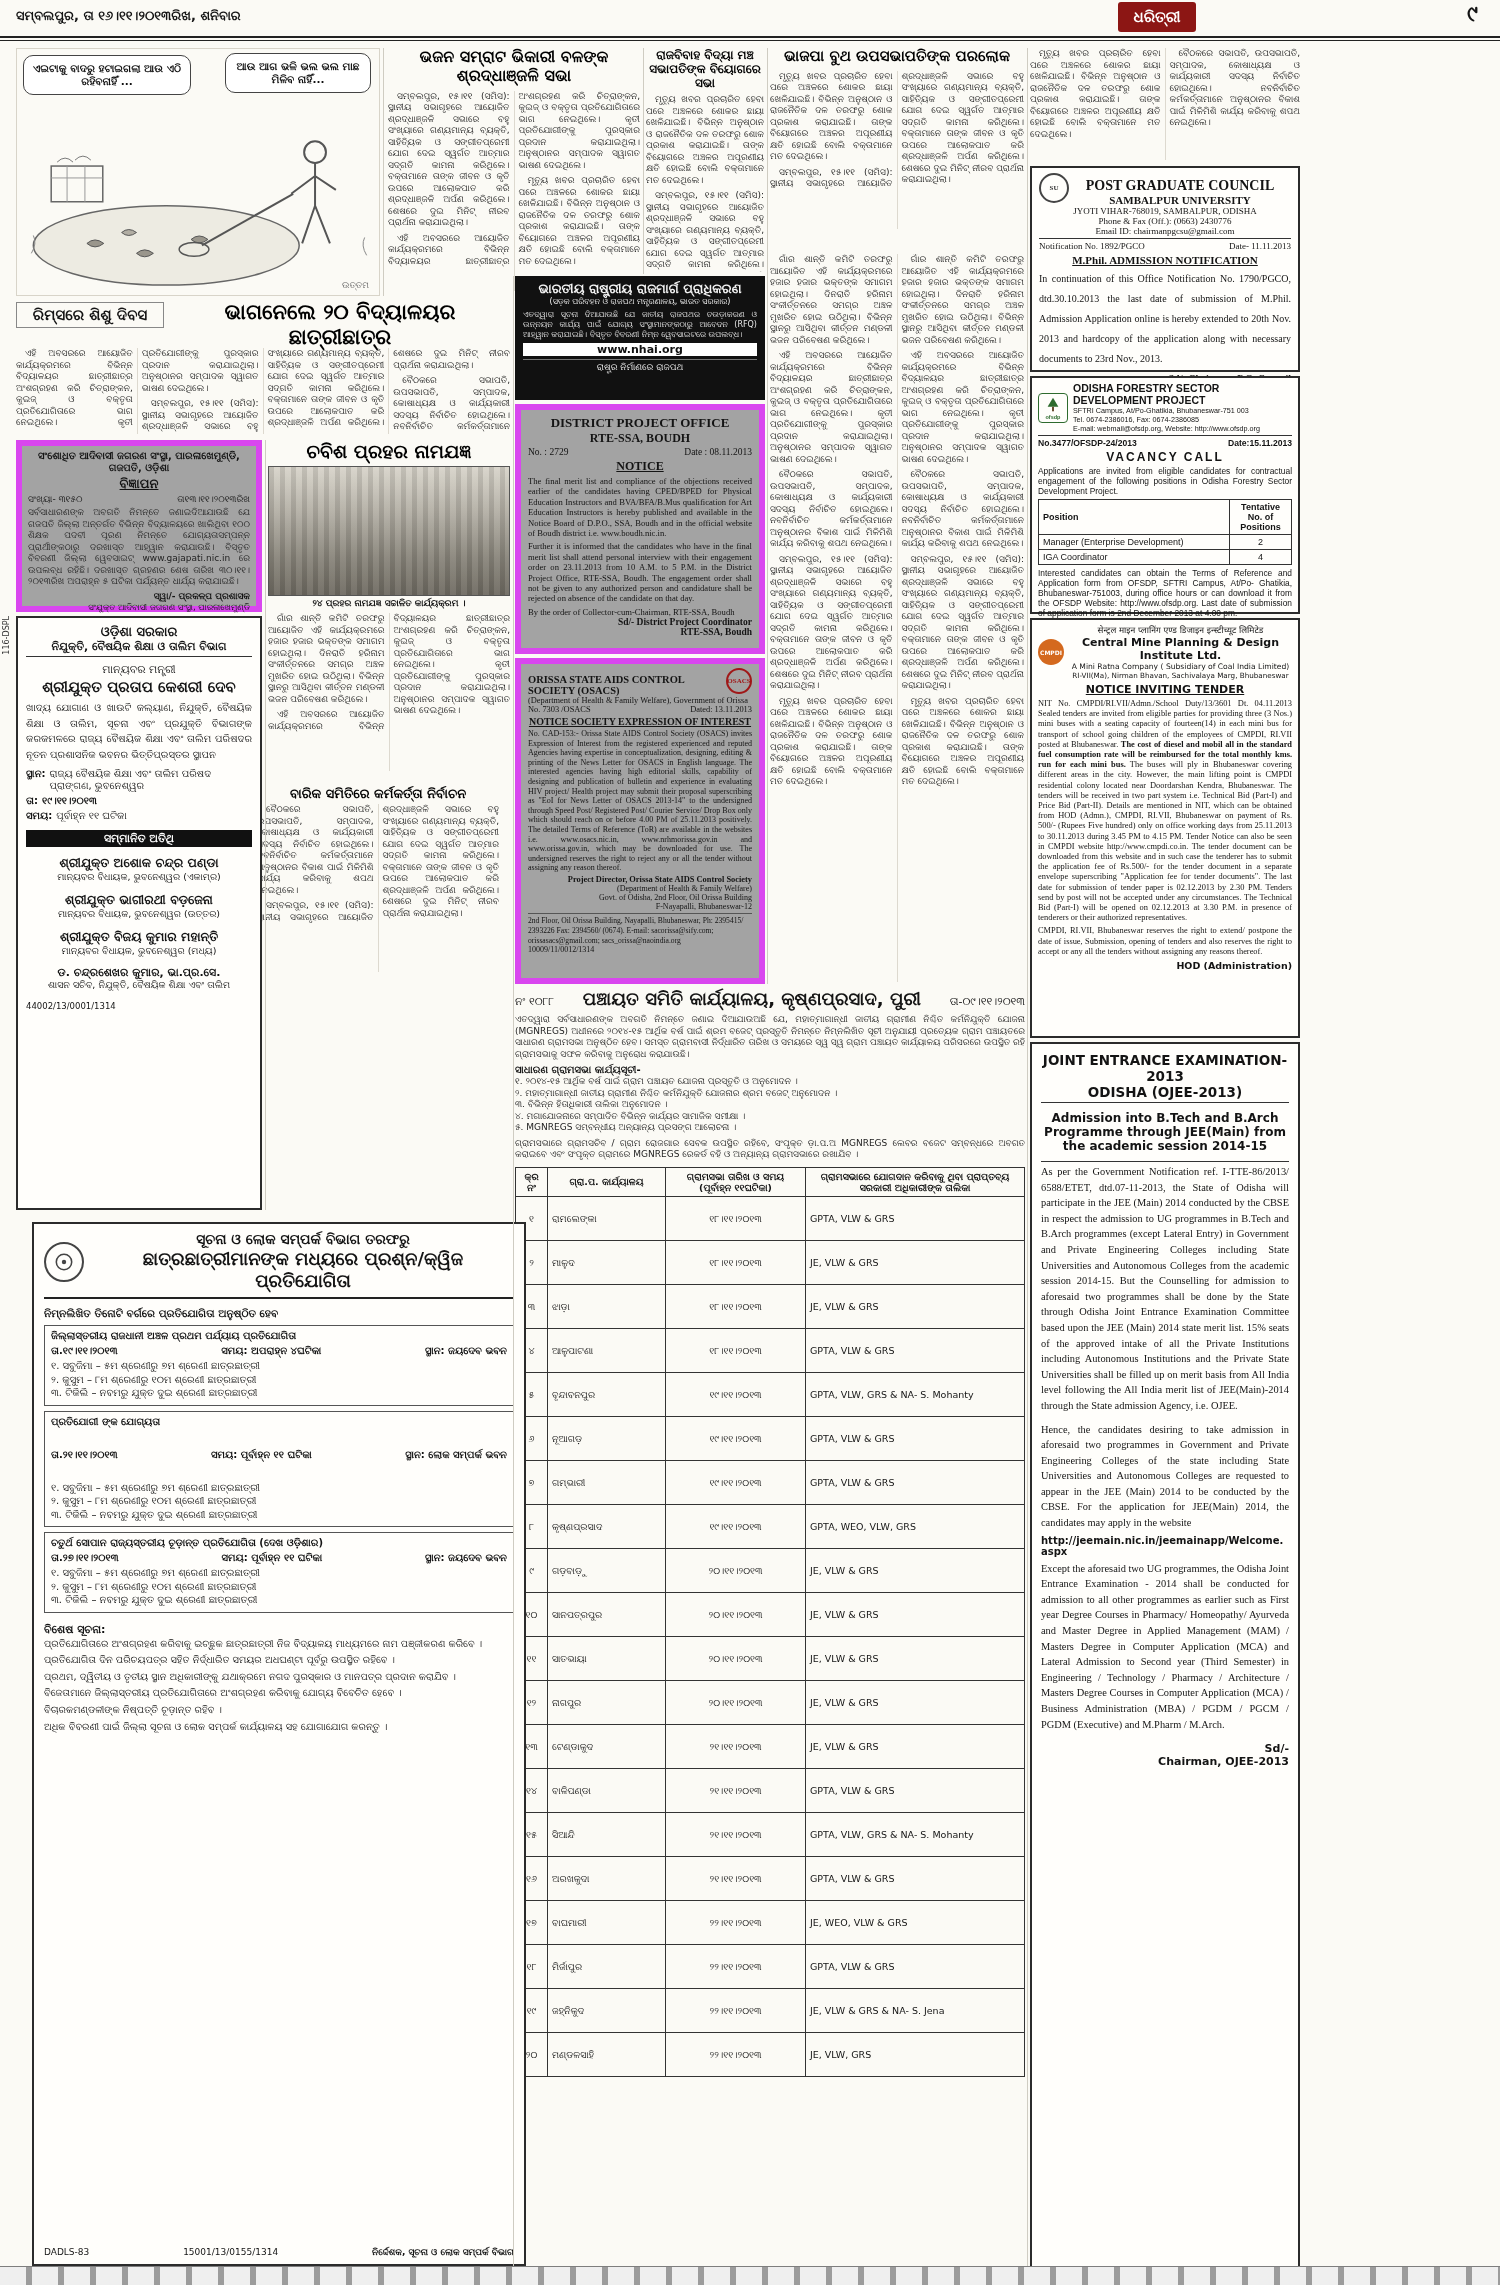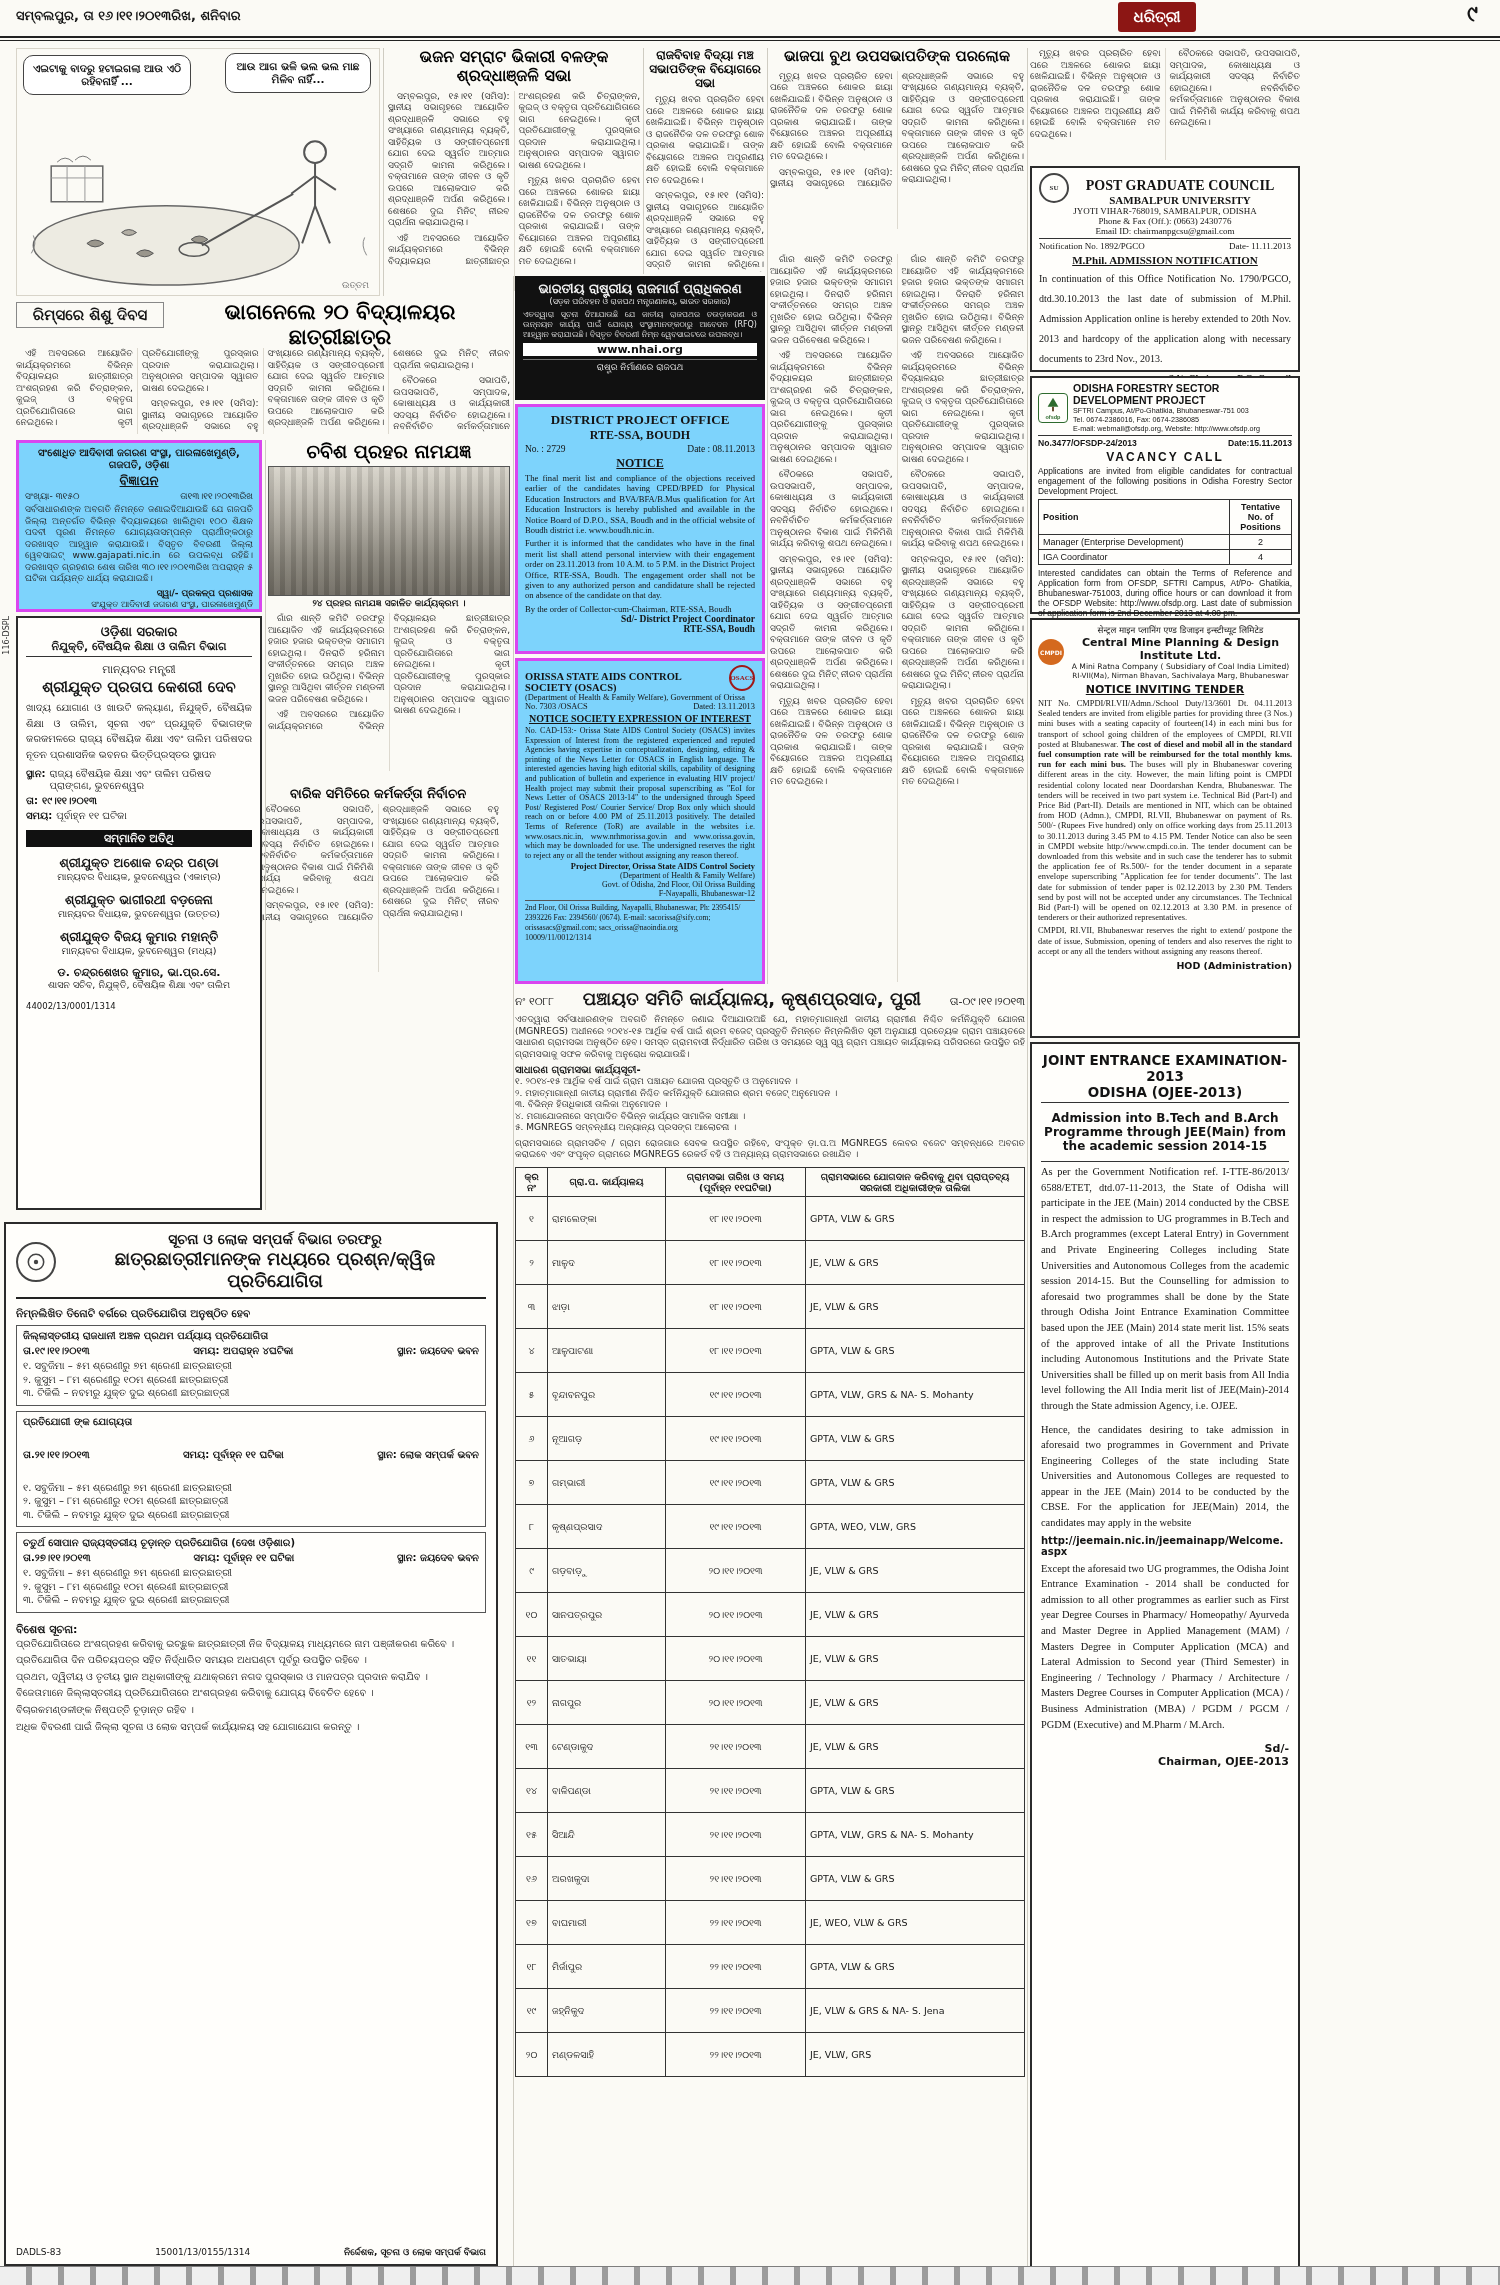--- a/index.html
+++ b/index.html
@@ -7,21 +7,21 @@
   #page{position:relative;width:1500px;height:2285px;margin:0 auto;background:#fbfaf5;color:#141414;
         font-family:"DejaVu Sans","Liberation Sans",sans-serif;overflow:hidden}
   .abs{position:absolute}
   .vline{position:absolute;width:1px;background:#cfccc2}
   .hrule{position:absolute;left:0;right:0;background:#222}
   .headline-o{font-weight:bold;text-align:center;line-height:1.18;color:#000}
   .body-o{font-size:9px;line-height:11.5px;text-align:justify;color:#222}
   .body-o p{margin-bottom:4px;text-indent:9px}
   .c2{column-count:2;column-gap:9px;column-rule:1px solid #ddd9cf}
   .c4{column-count:4;column-gap:9px;column-rule:1px solid #ddd9cf}
-  .box{border:3px solid #d946ef;background:#7dd3fc}
+  .box{border:6px solid #d946ef;background:#a3a3a3}
   .box2{border:2px solid #2b2b2b;background:#fffefb}
   .serif{font-family:"Liberation Serif","DejaVu Serif",serif}
   .en{font-size:10px;line-height:20px;text-align:justify}
   .center{text-align:center}
   .right{text-align:right}
   .b{font-weight:bold}
   .u{text-decoration:underline}
   .rowline{display:flex;justify-content:space-between;align-items:baseline}
   .photo{background:
       repeating-linear-gradient(90deg, rgba(0,0,0,.10) 0 5px, rgba(255,255,255,.05) 5px 11px),
@@ -508,21 +508,21 @@
           <tr>
             <td style="text-align:center">୨୦</td>
             <td>ମଣ୍ଡଳସାହି</td>
             <td style="text-align:center">୨୨।୧୧।୨୦୧୩</td>
             <td>JE, VLW, GRS</td>
           </tr>
         </tbody>
     </table>
   </div>
 
-  <div class="abs box2" style="left:4px;top:1222px;width:494px;height:1044px;padding:7px 10px">
+  <div class="abs box2" style="left:32px;top:1222px;width:494px;height:1044px;padding:7px 10px">
     <div style="display:flex;gap:8px;align-items:center;border-bottom:2px solid #222;padding-bottom:5px">
       <div class="logo-circ" style="width:40px;height:40px">
         <svg viewBox="0 0 20 20" width="22" height="22">
             <circle cx="10" cy="10" r="7" fill="none" stroke="#444" stroke-width="1.4"></circle>
             <circle cx="10" cy="10" r="2" fill="#444"></circle>
           </svg>
       </div>
       <div style="flex:1;text-align:center">
         <div class="b" style="font-size:14px">ସୂଚନା ଓ ଲୋକ ସମ୍ପର୍କ ବିଭାଗ ତରଫରୁ</div>
         <div class="b" style="font-size:18px">ଛାତ୍ରଛାତ୍ରୀମାନଙ୍କ ମଧ୍ୟରେ ପ୍ରଶ୍ନ/କ୍ୱିଜ ପ୍ରତିଯୋଗିତା</div>

